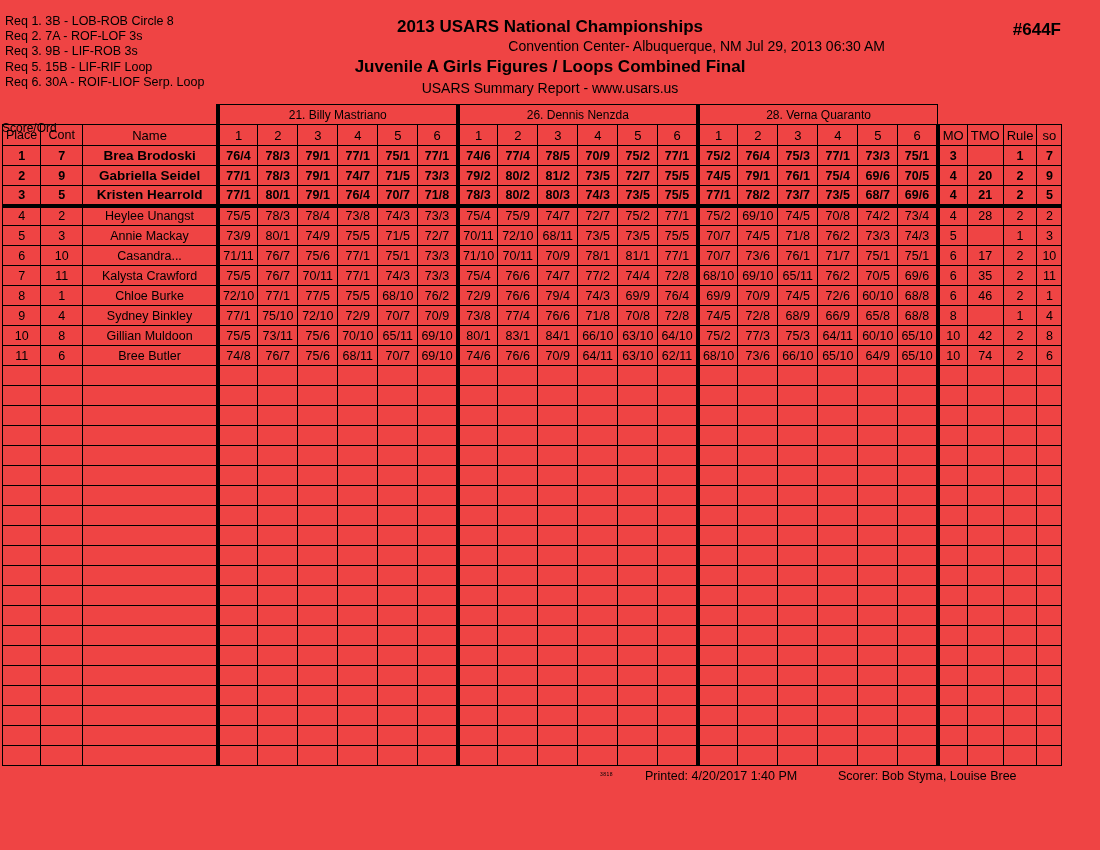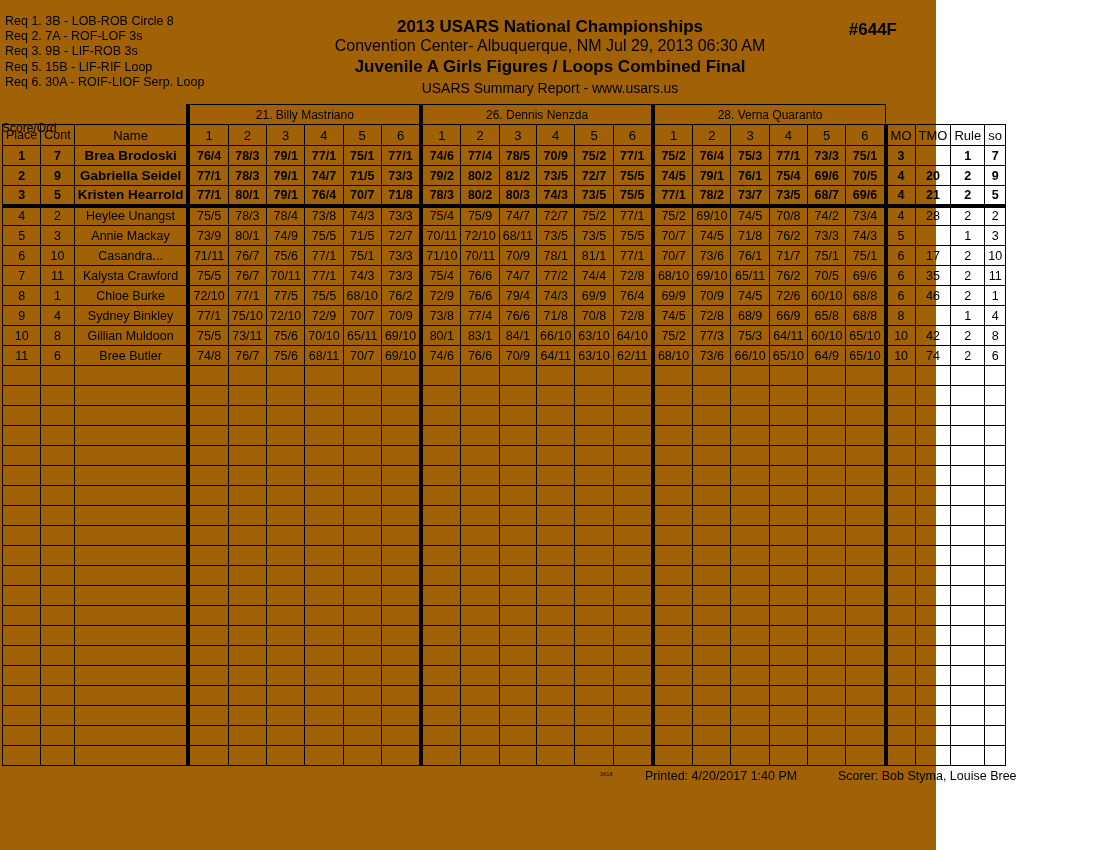--- a/index.html
+++ b/index.html
@@ -6,23 +6,23 @@
   html, body {
     margin: 0; padding: 0;
     width: 1100px; height: 850px;
     background: #ffffff;
     font-family: "Liberation Sans", sans-serif;
     color: #000000;
     overflow: hidden;
   }
   .page {
     position: relative;
-    width: 936px;
+    width: 1100px;
     height: 850px;
-    background: #a16207;
+    background: #ef4444;
   }
 
   
   .reqs {
     position: absolute;
     left: 5px;
     top: 14px;
     width: 330px;
   }
   .req-line {
@@ -38,22 +38,23 @@
     top: 16px;
     width: 670px;
     text-align: center;
   }
   .title-main {
     font-size: 17px;
     font-weight: bold;
     line-height: 21px;
   }
   .title-venue {
-    font-size: 16px;
+    font-size: 14px;
     line-height: 18px;
+    text-align: right;
   }
   .title-event {
     font-size: 17px;
     font-weight: bold;
     line-height: 23px;
   }
   .title-report {
     font-size: 14px;
     line-height: 20px;
   }

